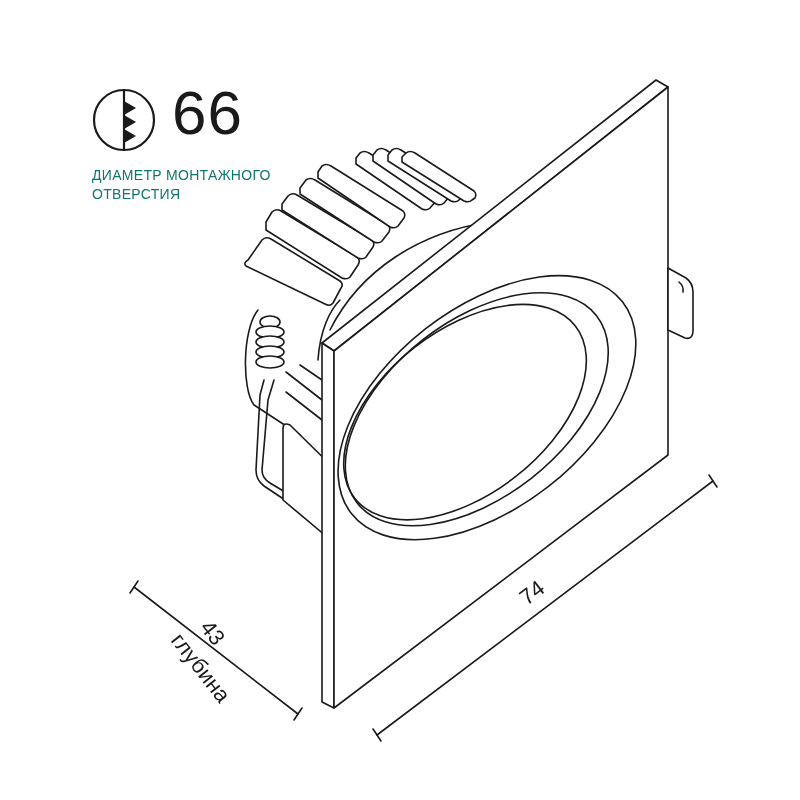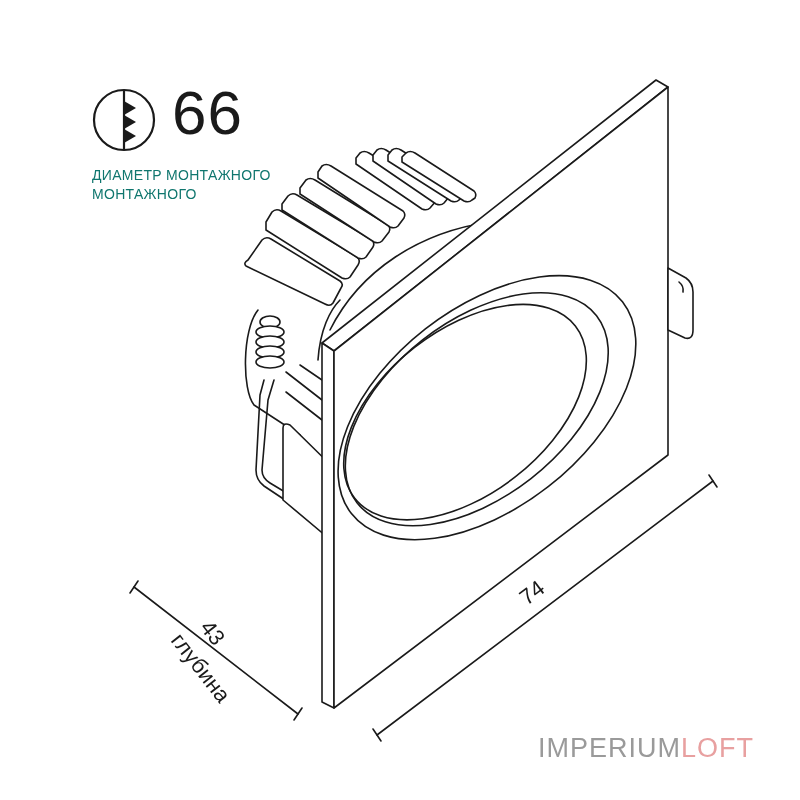--- a/index.html
+++ b/index.html
@@ -27,21 +27,21 @@
     <circle cx="33" cy="33" r="30" fill="none" stroke="#1a1a1a" stroke-width="2.2"></circle>
     <line x1="33" y1="4" x2="33" y2="62" stroke="#1a1a1a" stroke-width="2.2"></line>
     <polygon points="33,14 45,21 33,28" fill="#1a1a1a"></polygon>
     <polygon points="33,28 45,35 33,42" fill="#1a1a1a"></polygon>
     <polygon points="33,42 45,49 33,56" fill="#1a1a1a"></polygon>
   </svg>
 
   <div class="hole-value">66</div>
   <div class="hole-caption">
     <div>ДИАМЕТР МОНТАЖНОГО</div>
-    <div>МОНТАЖНОГО</div>
+    <div>ОТВЕРСТИЯ</div>
   </div>
 
   <svg width="800" height="800" viewBox="0 0 800 800">
 
     <path class="ln" d="M330 330 C 360 270, 420 232, 490 222"></path>
     <path class="ln" d="M318 360 C 320 330, 330 310, 340 300"></path>
 
     <g>
       <path class="fillw" d="M248 260 L 262 240 Q 266 236 271 239 L 340 281 Q 344 284 341 288 L 333 303 Q 330 307 325 304 L 246 266 Q 243 263 248 260 Z"></path>
       <path class="fillw" d="M266 222 L 272 212 Q 276 208 281 211 L 357 257 Q 361 260 358 265 L 350 277 Q 347 280 342 278 L 266 230 Z"></path>
@@ -97,16 +97,13 @@
       <line class="ln" x1="134" y1="587" x2="298" y2="714"></line>
       <line class="ln" x1="130" y1="593" x2="138" y2="581"></line>
       <line class="ln" x1="294" y1="720" x2="302" y2="708"></line>
     </g>
   </svg>
 
   <div class="dim-74">74</div>
   <div class="dim-43">43</div>
   <div class="dim-43-label">глубина</div>
 
-  <div class="brand">
-    <span class="b1">IMPERIUM</span><span class="b2">LOFT</span>
-  </div>
 </div>
 
 </body></html>

